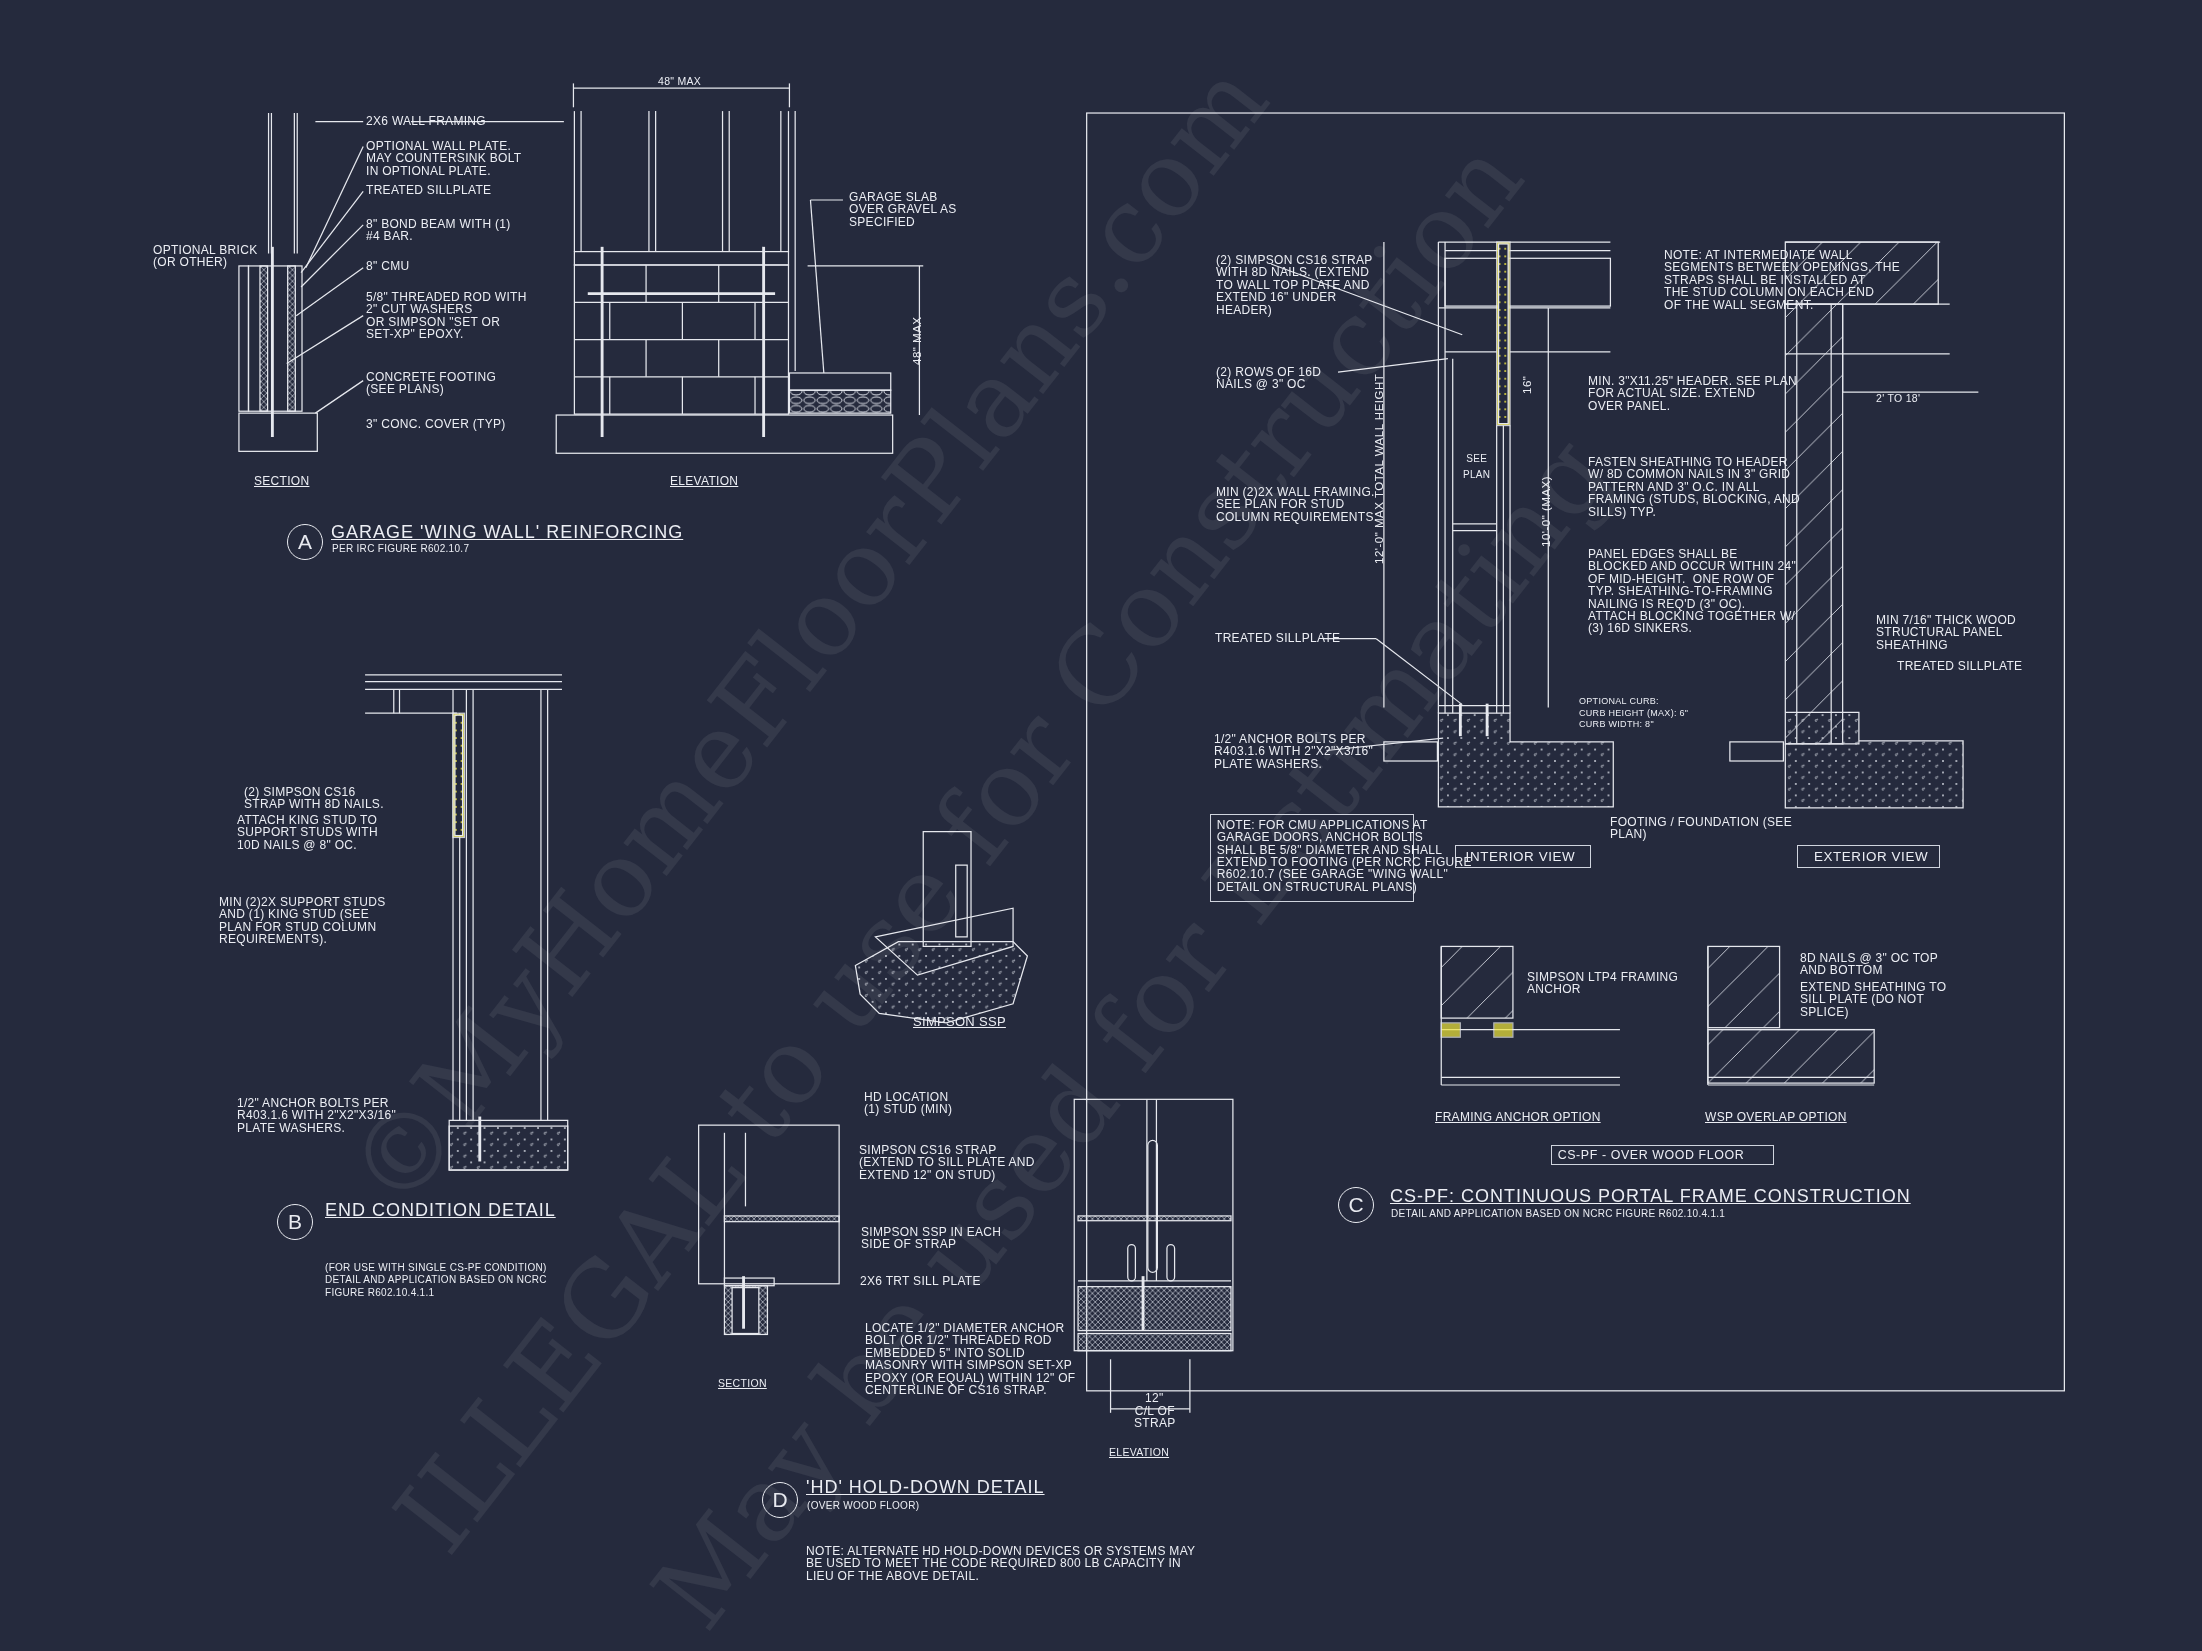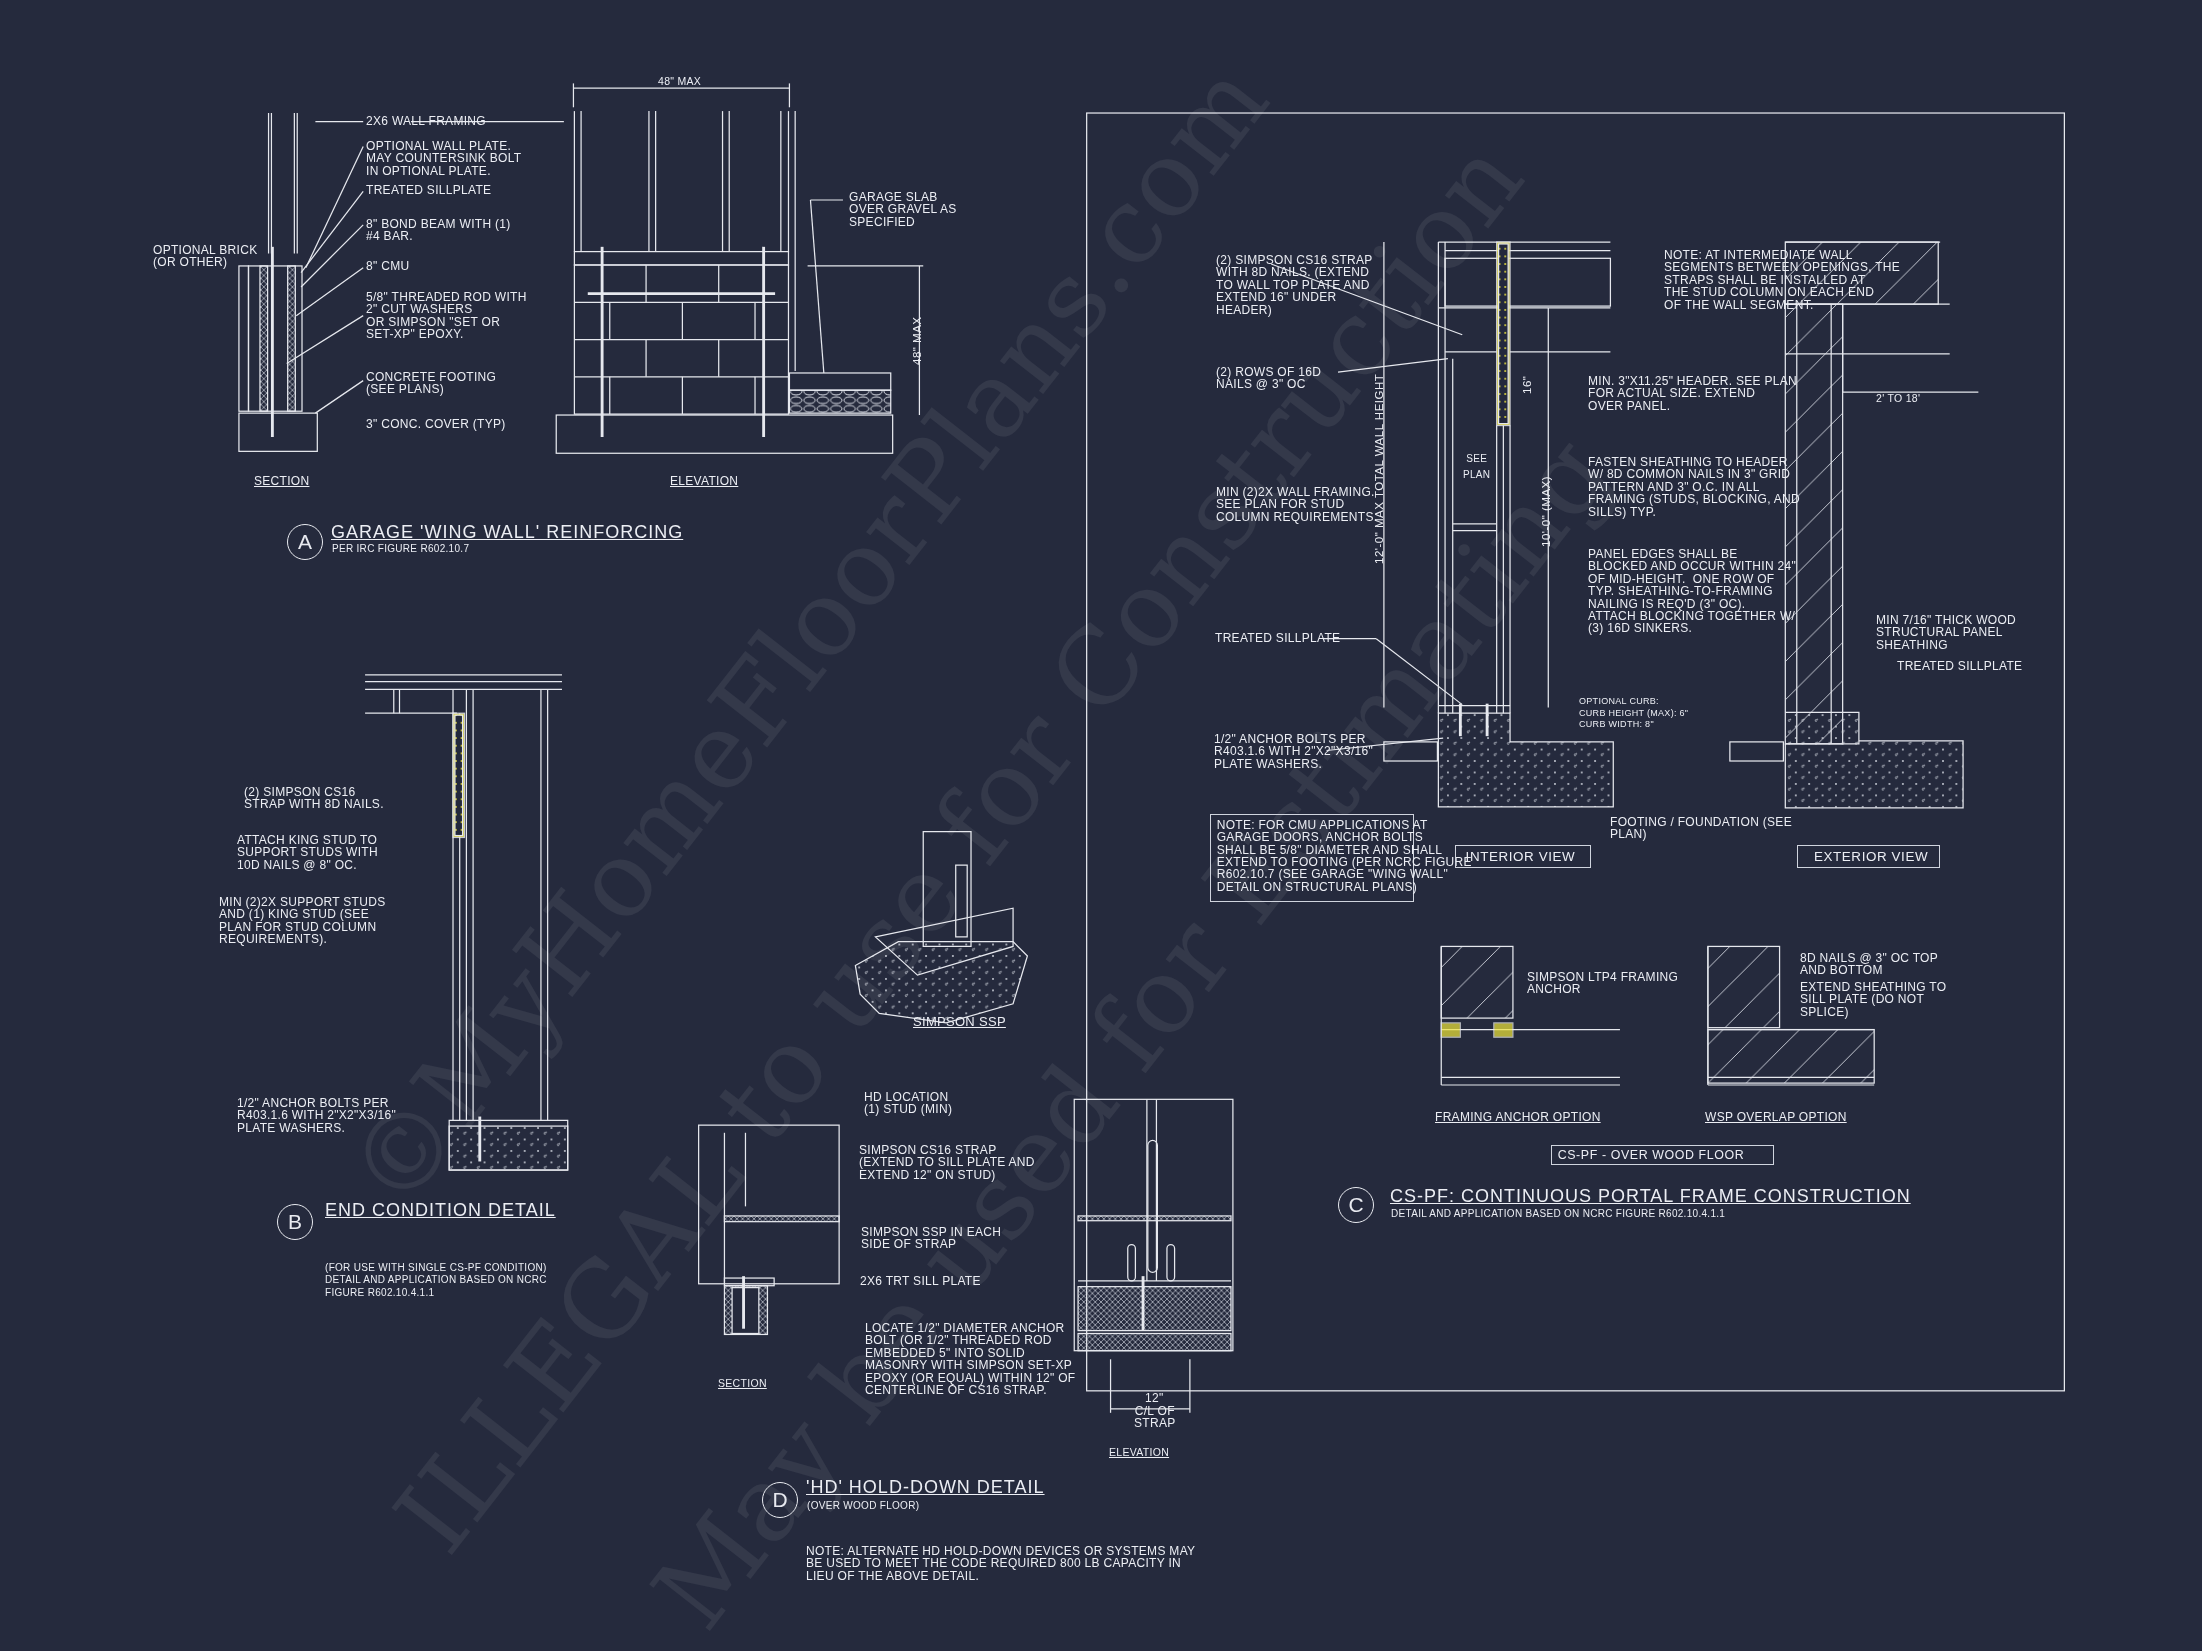--- a/index.html
+++ b/index.html
@@ -239,21 +239,21 @@
   <div class="t lbl" style="left:254px; top:475px;">SECTION</div>
   <div class="t lbl" style="left:670px; top:475px;">ELEVATION</div>
   <div class="bubble" style="left:287px; top:524px;">A</div>
   <div class="t ttl" style="left:331px; top:522px;">GARAGE 'WING WALL' REINFORCING</div>
   <div class="t sub" style="left:332px; top:543px;">PER IRC FIGURE R602.10.7</div>
 </div>
 
 <div>
   <div class="t" style="left:244px; top:786px;">(2) SIMPSON CS16
 STRAP WITH 8d NAILS.</div>
-  <div class="t" style="left:237px; top:834px;">ATTACH KING STUD TO
+  <div class="t" style="left:237px; top:814px;">ATTACH KING STUD TO
 SUPPORT STUDS WITH
 10d NAILS @ 8" OC.</div>
   <div class="t" style="left:219px; top:896px;">MIN (2)2X SUPPORT STUDS
 AND (1) KING STUD (SEE
 PLAN FOR STUD COLUMN
 REQUIREMENTS).</div>
   <div class="t" style="left:237px; top:1097px;">1/2" ANCHOR BOLTS PER
 R403.1.6 WITH 2"x2"x3/16"
 PLATE WASHERS.</div>
   <div class="bubble" style="left:277px; top:1204px;">B</div>

